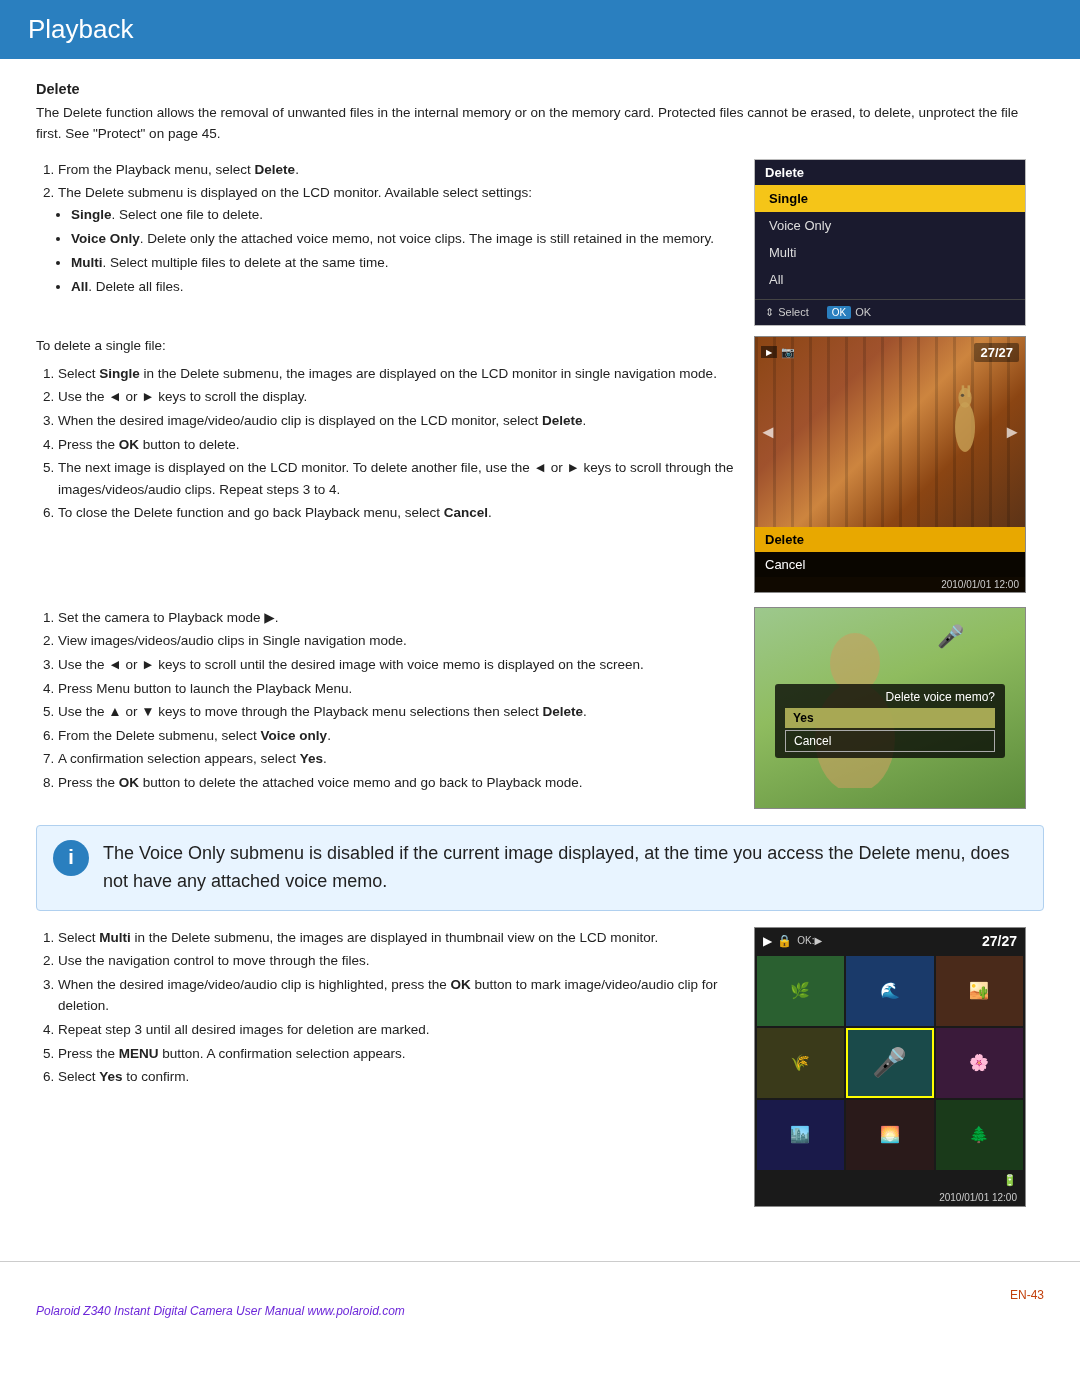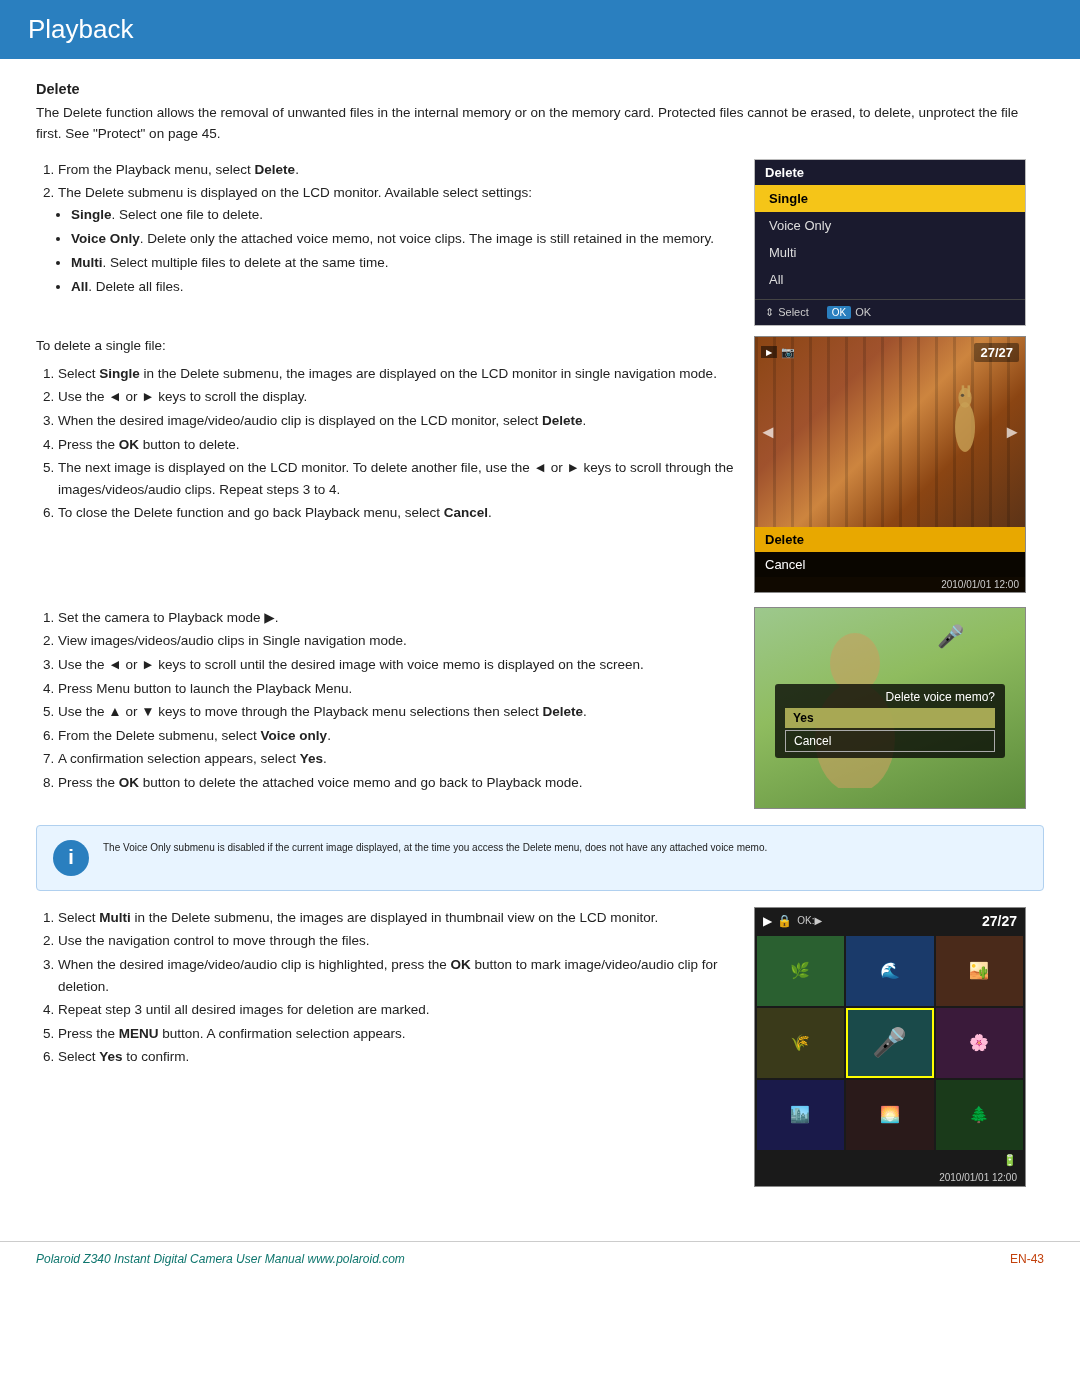--- a/index.html
+++ b/index.html
@@ -319,21 +319,21 @@
       color: #fff;
       font-size: 20px;
       font-weight: bold;
       display: flex;
       align-items: center;
       justify-content: center;
       flex-shrink: 0;
     }
 
     .info-text {
-      font-size: 10px;
+      font-size: 18px;
       line-height: 1.55;
     }
 
     
     .multi-lcd {
       width: 272px;
       background: #1a1a1a;
       border: 1px solid #888;
       overflow: hidden;
     }
@@ -399,21 +399,22 @@
       margin-top: 20px;
       padding: 10px 36px;
       display: flex;
       justify-content: space-between;
       align-items: center;
     }
 
     .footer-left {
       font-style: italic;
       font-size: 12px;
-      color: #0f766e;
+      color: #6d28d9;
+      margin-top: 32px;
     }
 
     .footer-right {
       font-size: 12px;
       color: #c2410c;
     }
 
     .bold { font-weight: bold; }
 
     .section-break {

